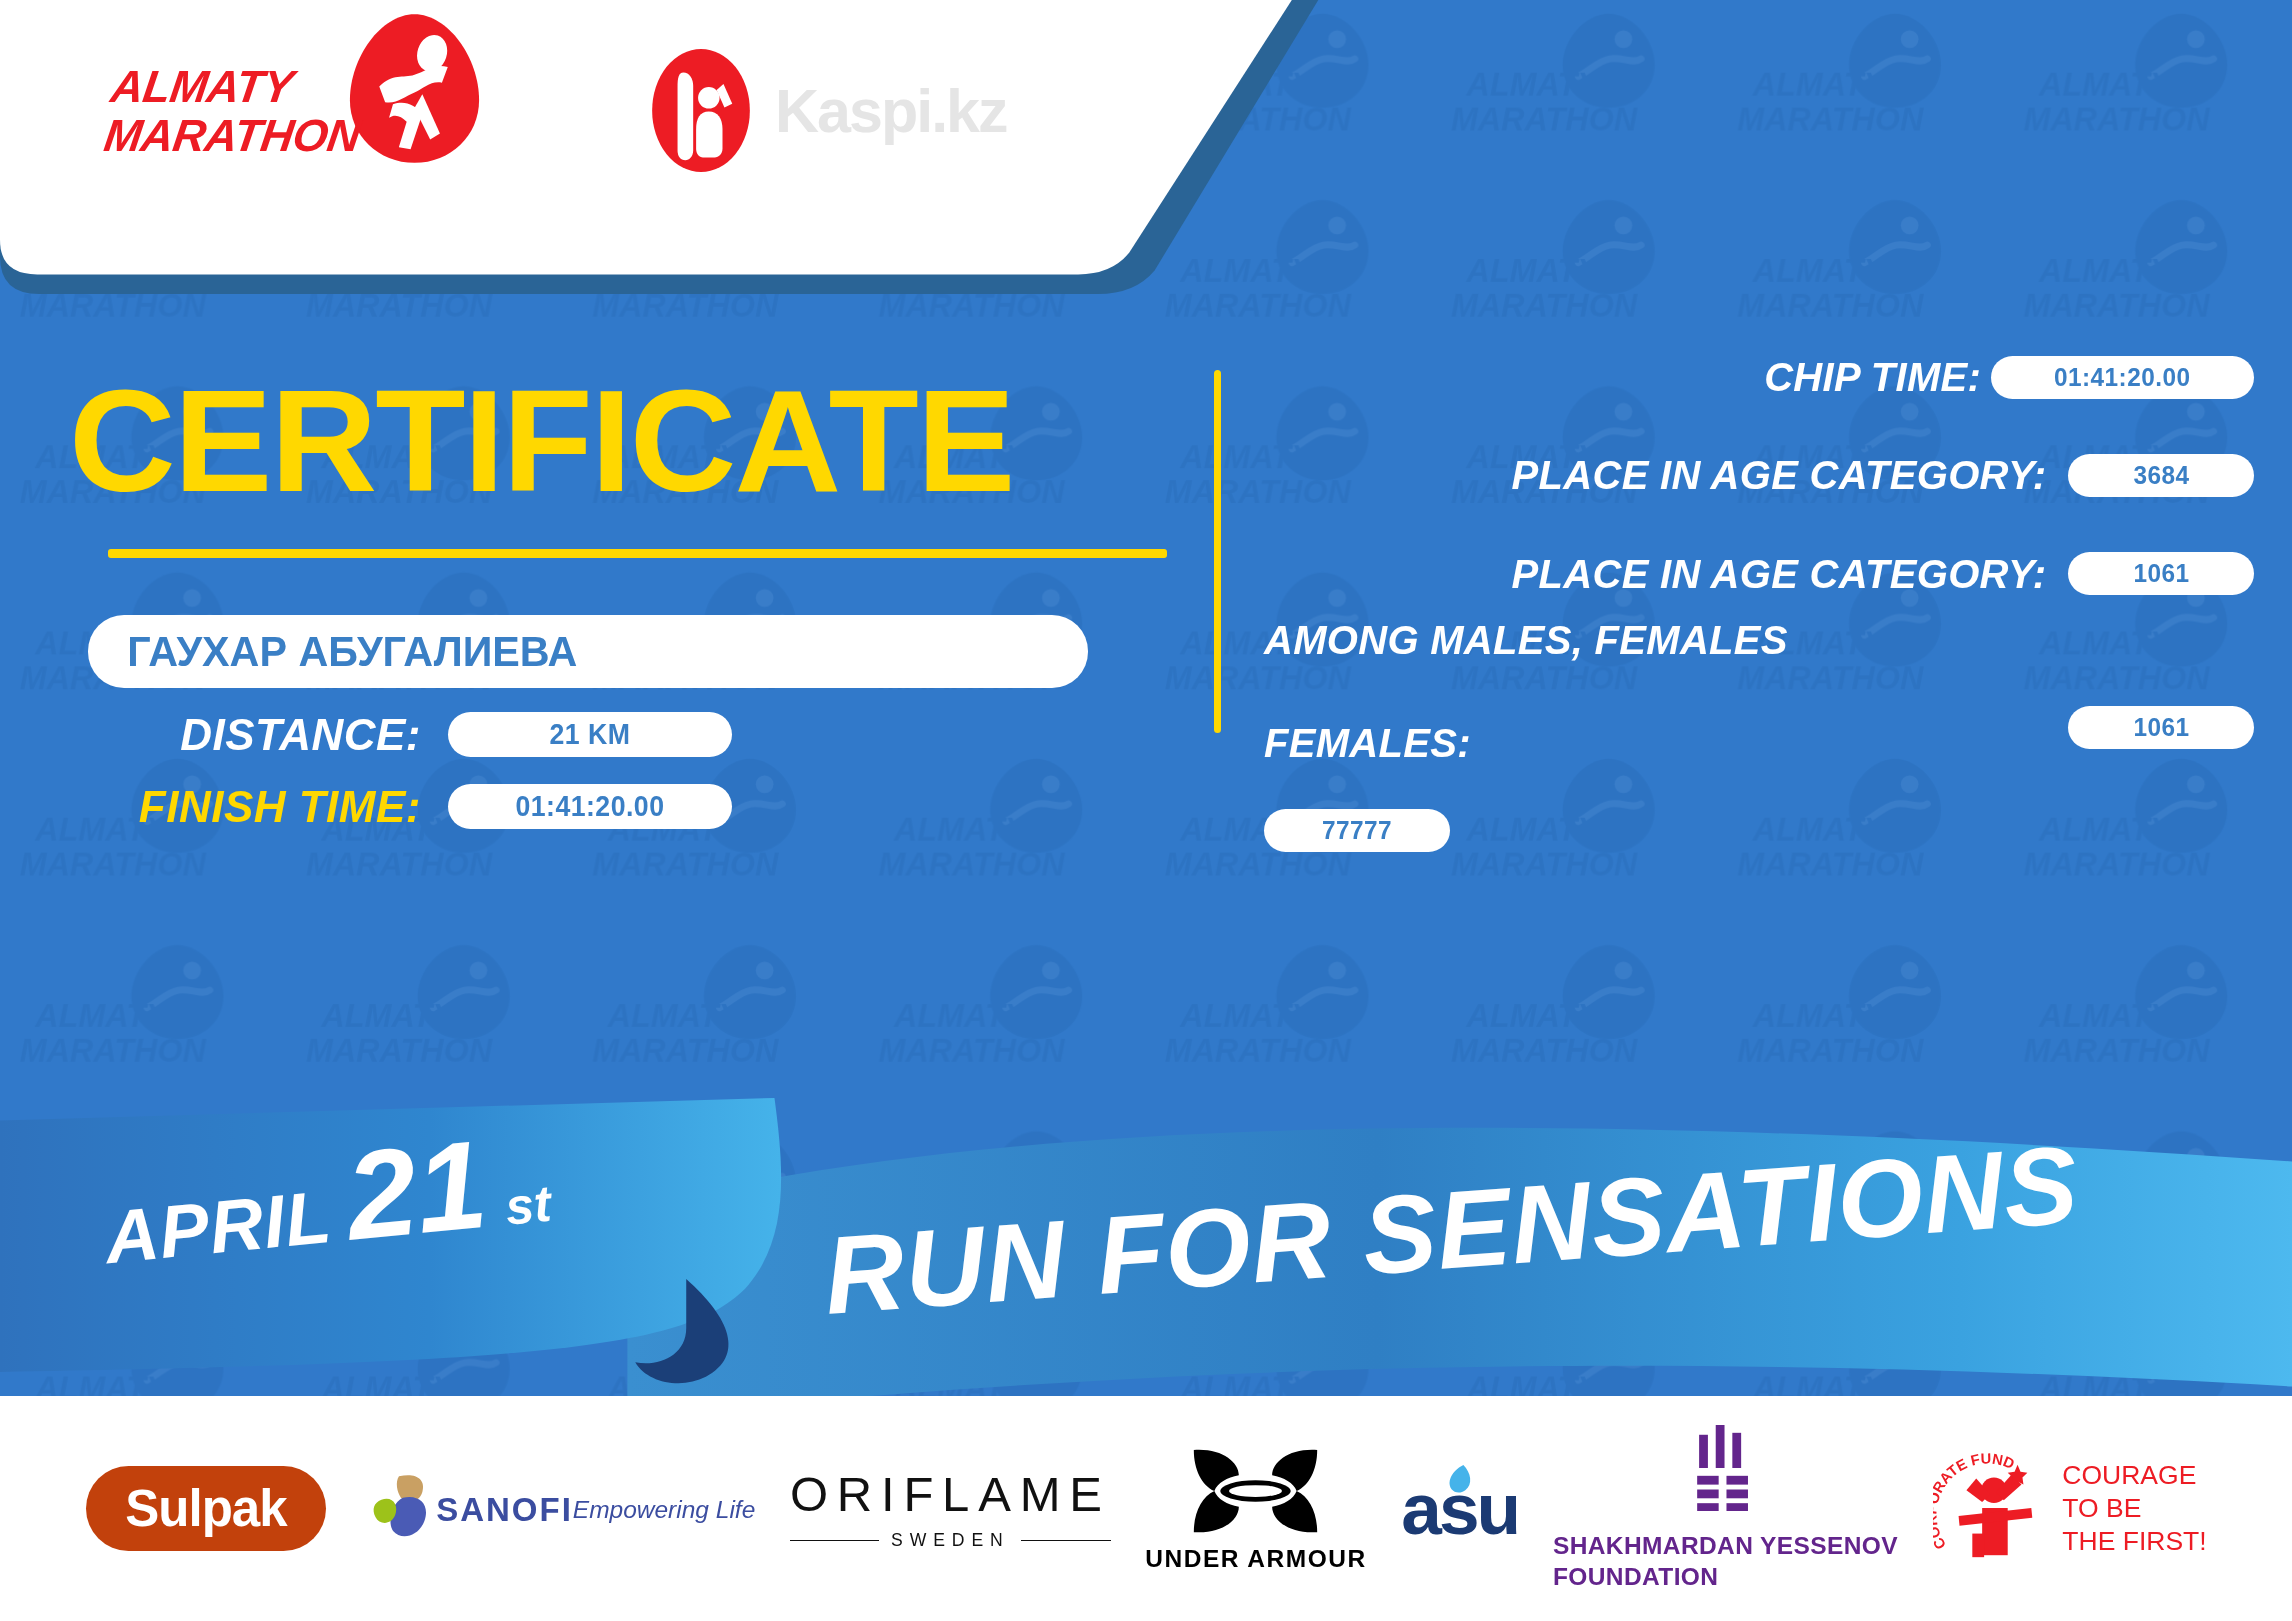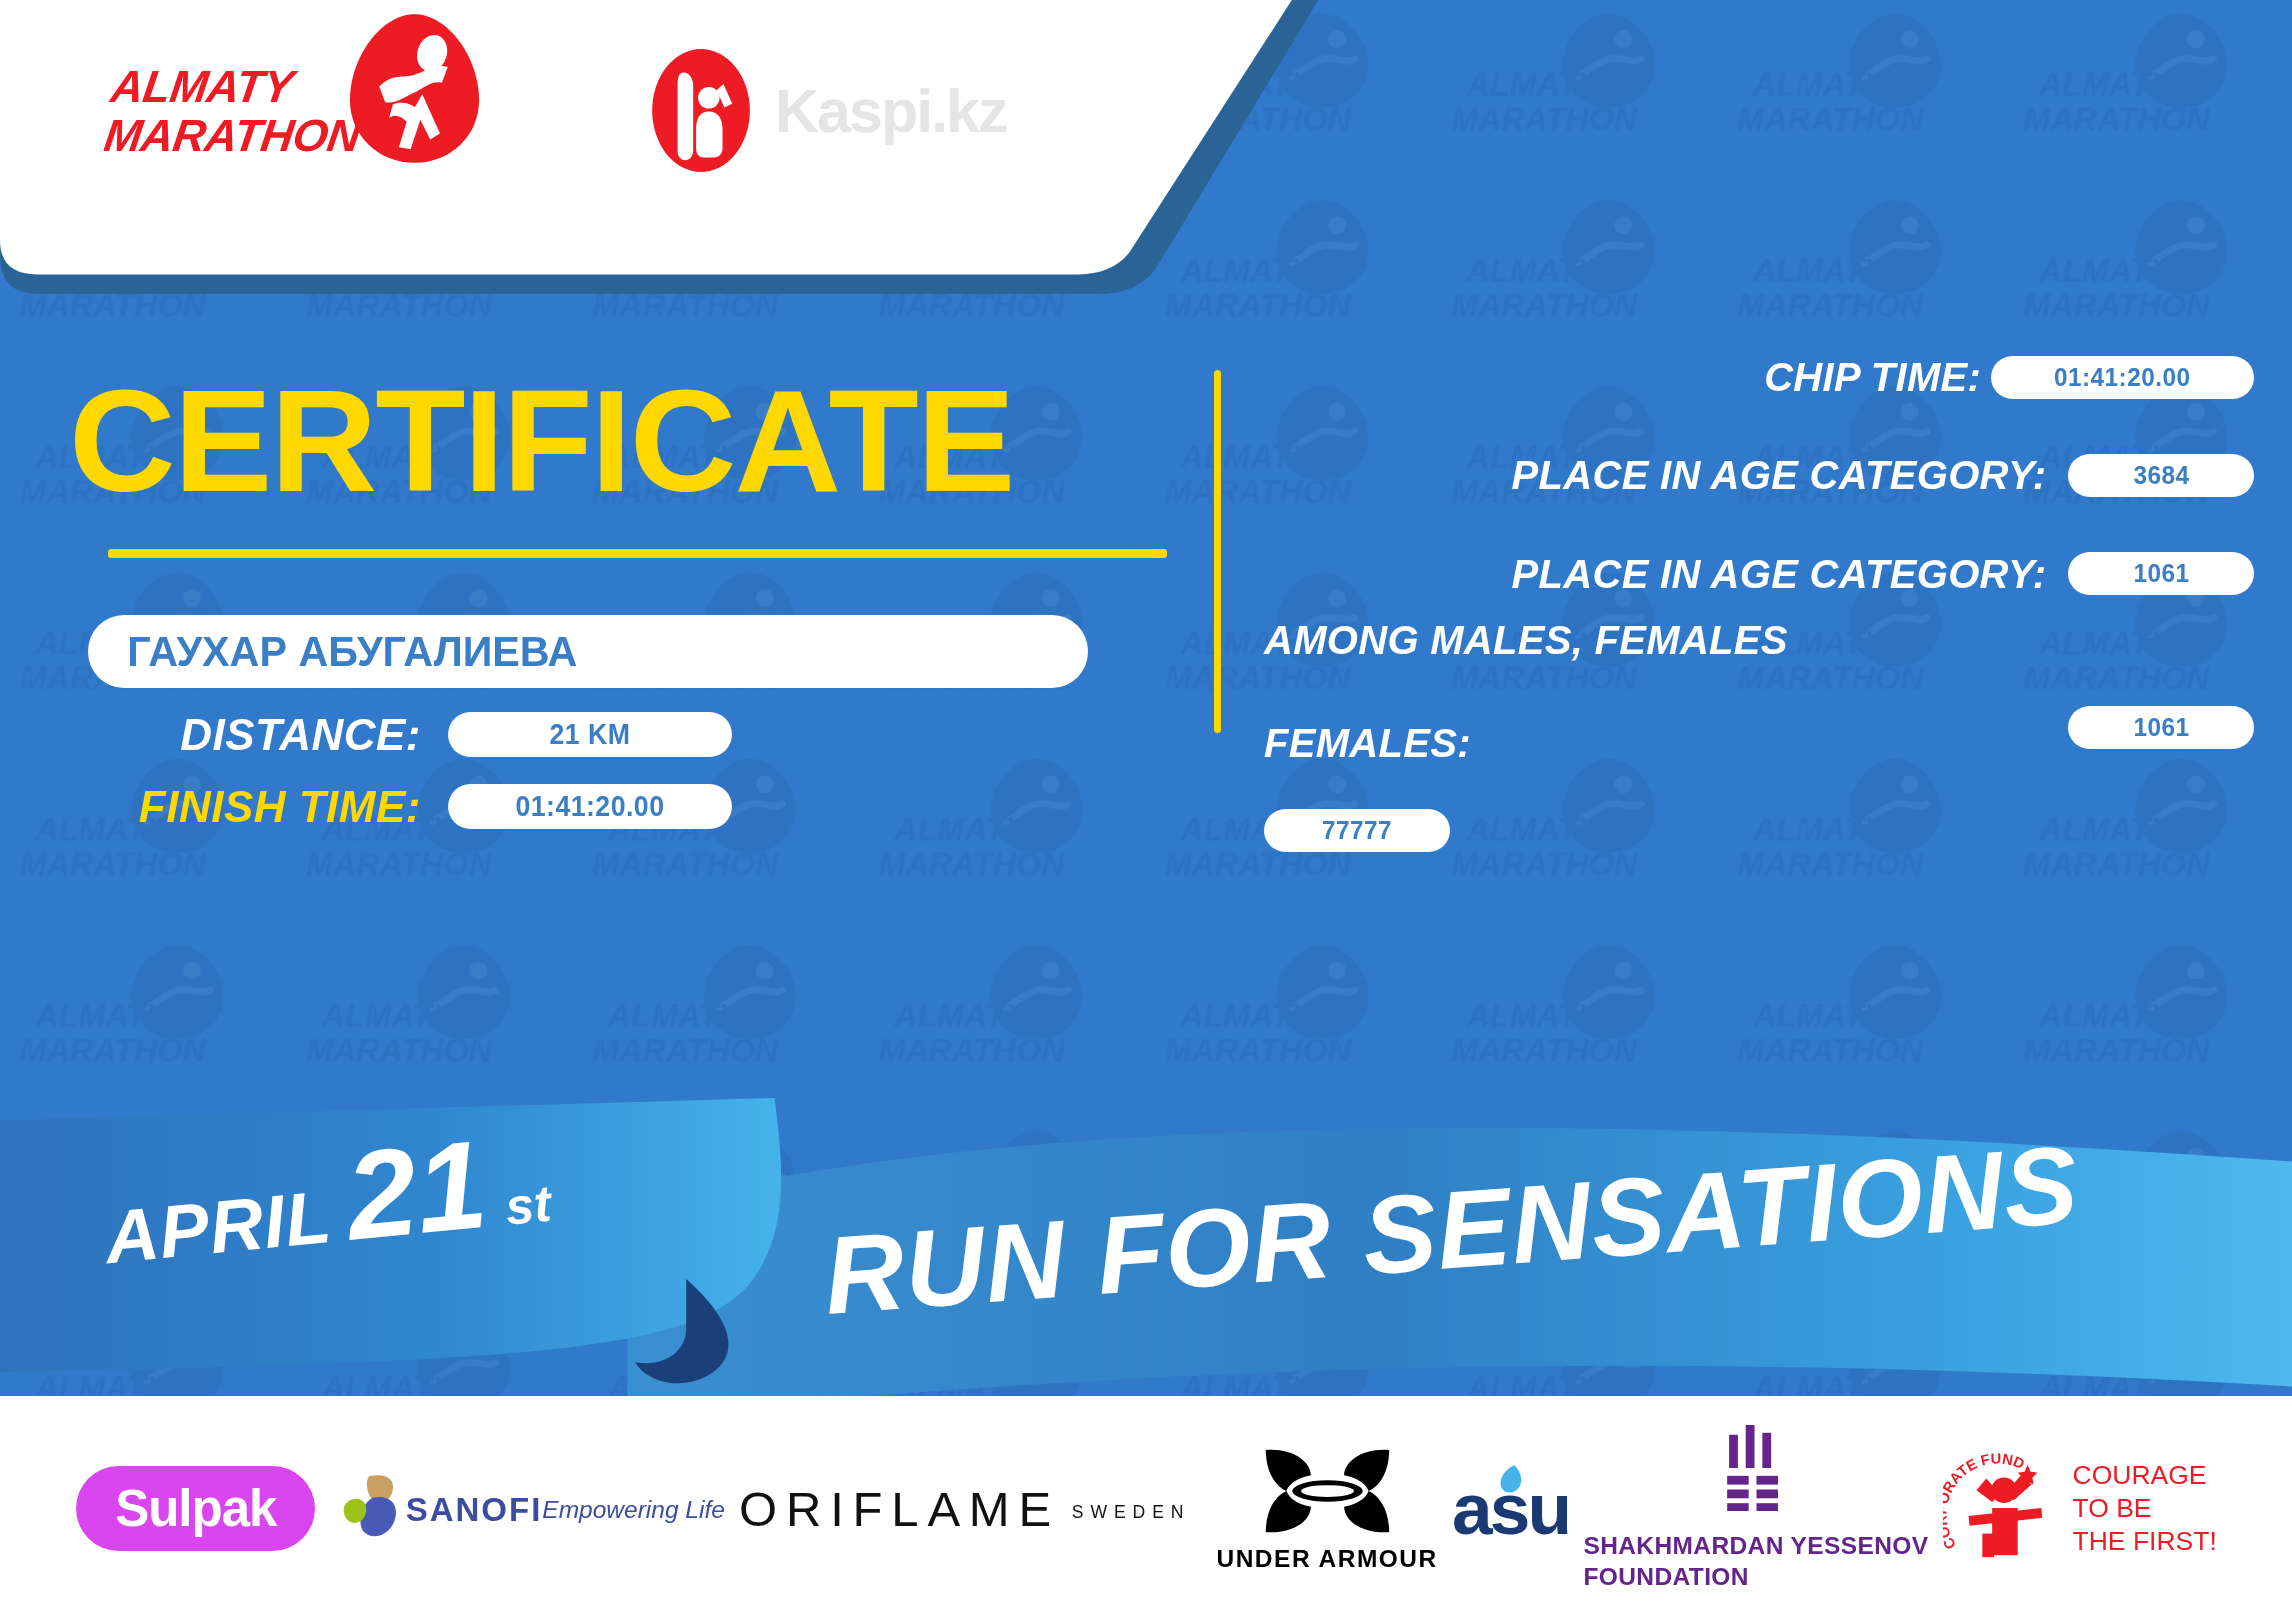--- a/index.html
+++ b/index.html
@@ -150,30 +150,30 @@
   
   .sponsors{
     position:absolute;left:0;bottom:0;width:2293px;height:225px;
     background:#ffffff;z-index:15;
     display:flex;align-items:center;justify-content:space-around;
     padding:0 69px;box-sizing:border-box;
   }
   .sp{display:flex;align-items:center;justify-content:center;}
 
   .sulpak{
-    background:#d946ef;border-radius:45px;
+    background:#c2410c;border-radius:45px;
     padding:12.7px 39px;
   }
   .sulpak span{
     color:#ffffff;font-weight:bold;font-size:51px;letter-spacing:-1px;
   }
   .sanofi{display:flex;align-items:center;}
   .sanofi-name{color:#3b4da0;font-weight:bold;font-size:33px;letter-spacing:2px;margin-top:3.9px;}
   .sanofi-tag{color:#3b4da0;font-style:italic;font-size:24.5px;margin-top:3.9px;}
-  .oriflame{display:flex;flex-direction:row;align-items:center;}
+  .oriflame{display:flex;flex-direction:column;align-items:center;}
   .ori-name{color:#111;font-size:49px;letter-spacing:8.8px;font-weight:400;}
   .ori-sub{display:flex;align-items:center;gap:11.8px;margin-top:7.8px;width:100%;}
   .ori-line{height:1.5px;background:#111;flex:1;}
   .ori-sw{color:#111;font-size:17.6px;letter-spacing:6.9px;}
   .ua{display:flex;flex-direction:column;align-items:center;}
   .ua-name{color:#000;font-weight:bold;font-size:24.5px;letter-spacing:1.5px;margin-top:7.8px;}
   .asu-word{color:#1b3a73;font-weight:bold;font-size:73px;letter-spacing:-2.9px;}
   .yessenov{display:flex;align-items:center;gap:19.6px;flex-direction:column;}
   .yess-txt{color:#63258c;font-weight:bold;font-size:24.5px;line-height:31px;letter-spacing:0.4px;}
   .cf{display:flex;align-items:center;gap:13.7px;}

